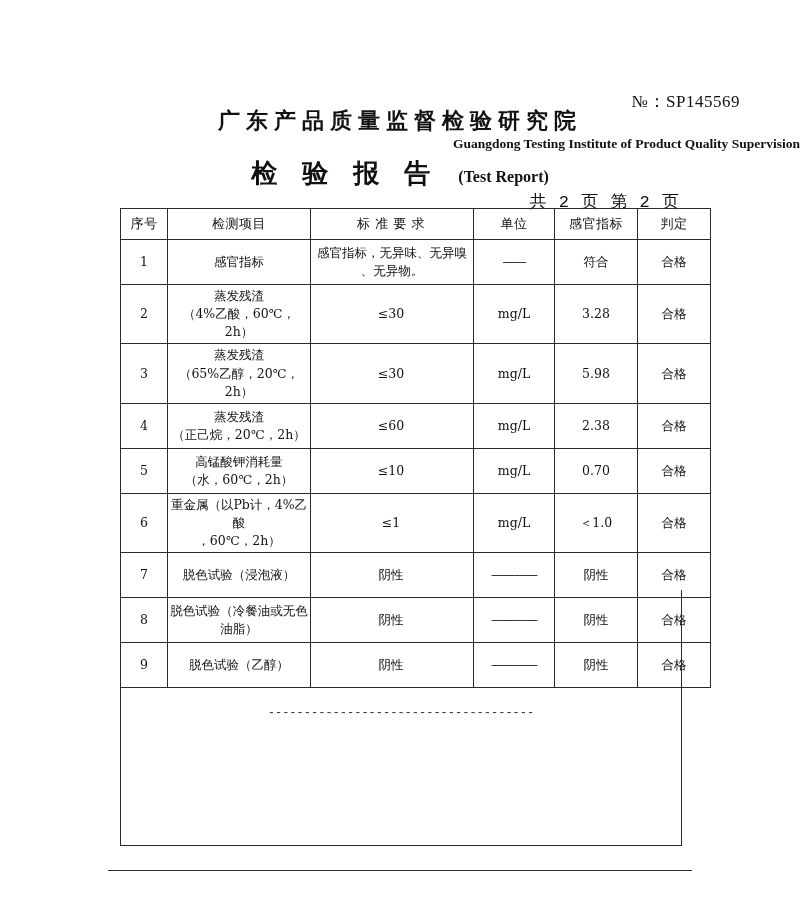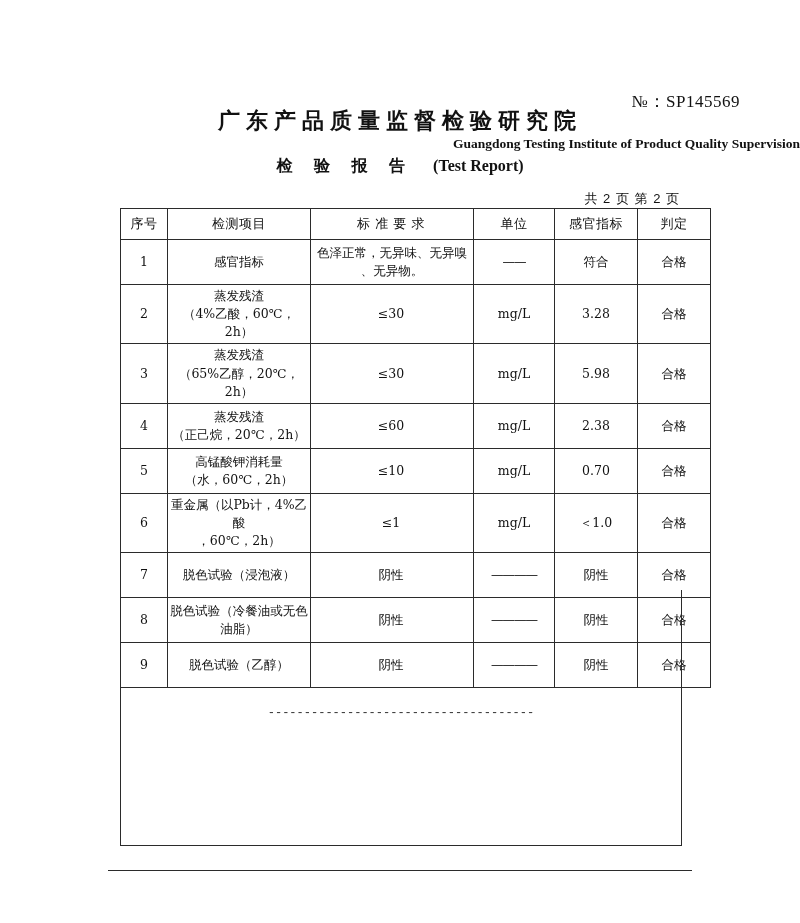--- a/index.html
+++ b/index.html
@@ -56,39 +56,39 @@
     font-family: "Liberation Serif", serif;
   }
   .doc-title-wrap {
     position: absolute;
     left: 0; right: 0;
     top: 138px;
     text-align: center;
     white-space: nowrap;
   }
   .doc-title-cn {
-    font-size: 16px;
+    font-size: 26px;
     font-weight: bold;
     letter-spacing: 8px;
     font-family: "DejaVu Serif", serif;
   }
   .doc-title-en {
     font-size: 16px;
     font-weight: bold;
     font-family: "Liberation Serif", serif;
     margin-left: 20px;
   }
 
   
   .page-count {
     position: absolute;
     right: 120px;
     top: 172px;
-    font-size: 13px;
-    font-family: Liberation Sans, sans-serif;
+    font-size: 17px;
+    font-family: Liberation Mono, monospace;
     letter-spacing: 1px;
   }
 
   
   .stamp {
     position: absolute;
     left: 398px;
     top: 132px;
     width: 124px;
     height: 124px;
@@ -259,21 +259,21 @@
         </tr>
       </thead>
       <tbody>
 
         <tr>
           <td class="c-no">1</td>
           <td class="c-item">
             <div>感官指标</div>
           </td>
           <td class="c-req two-line">
-            <div>色泽正常，无异味、无异嗅</div>
+            <div>感官指标，无异味、无异嗅</div>
             <div>、无异物。</div>
           </td>
           <td class="c-unit dash">——</td>
           <td class="c-result">符合</td>
           <td class="c-verdict">合格</td>
         </tr>
 
         <tr>
           <td class="c-no">2</td>
           <td class="c-item two-line">

